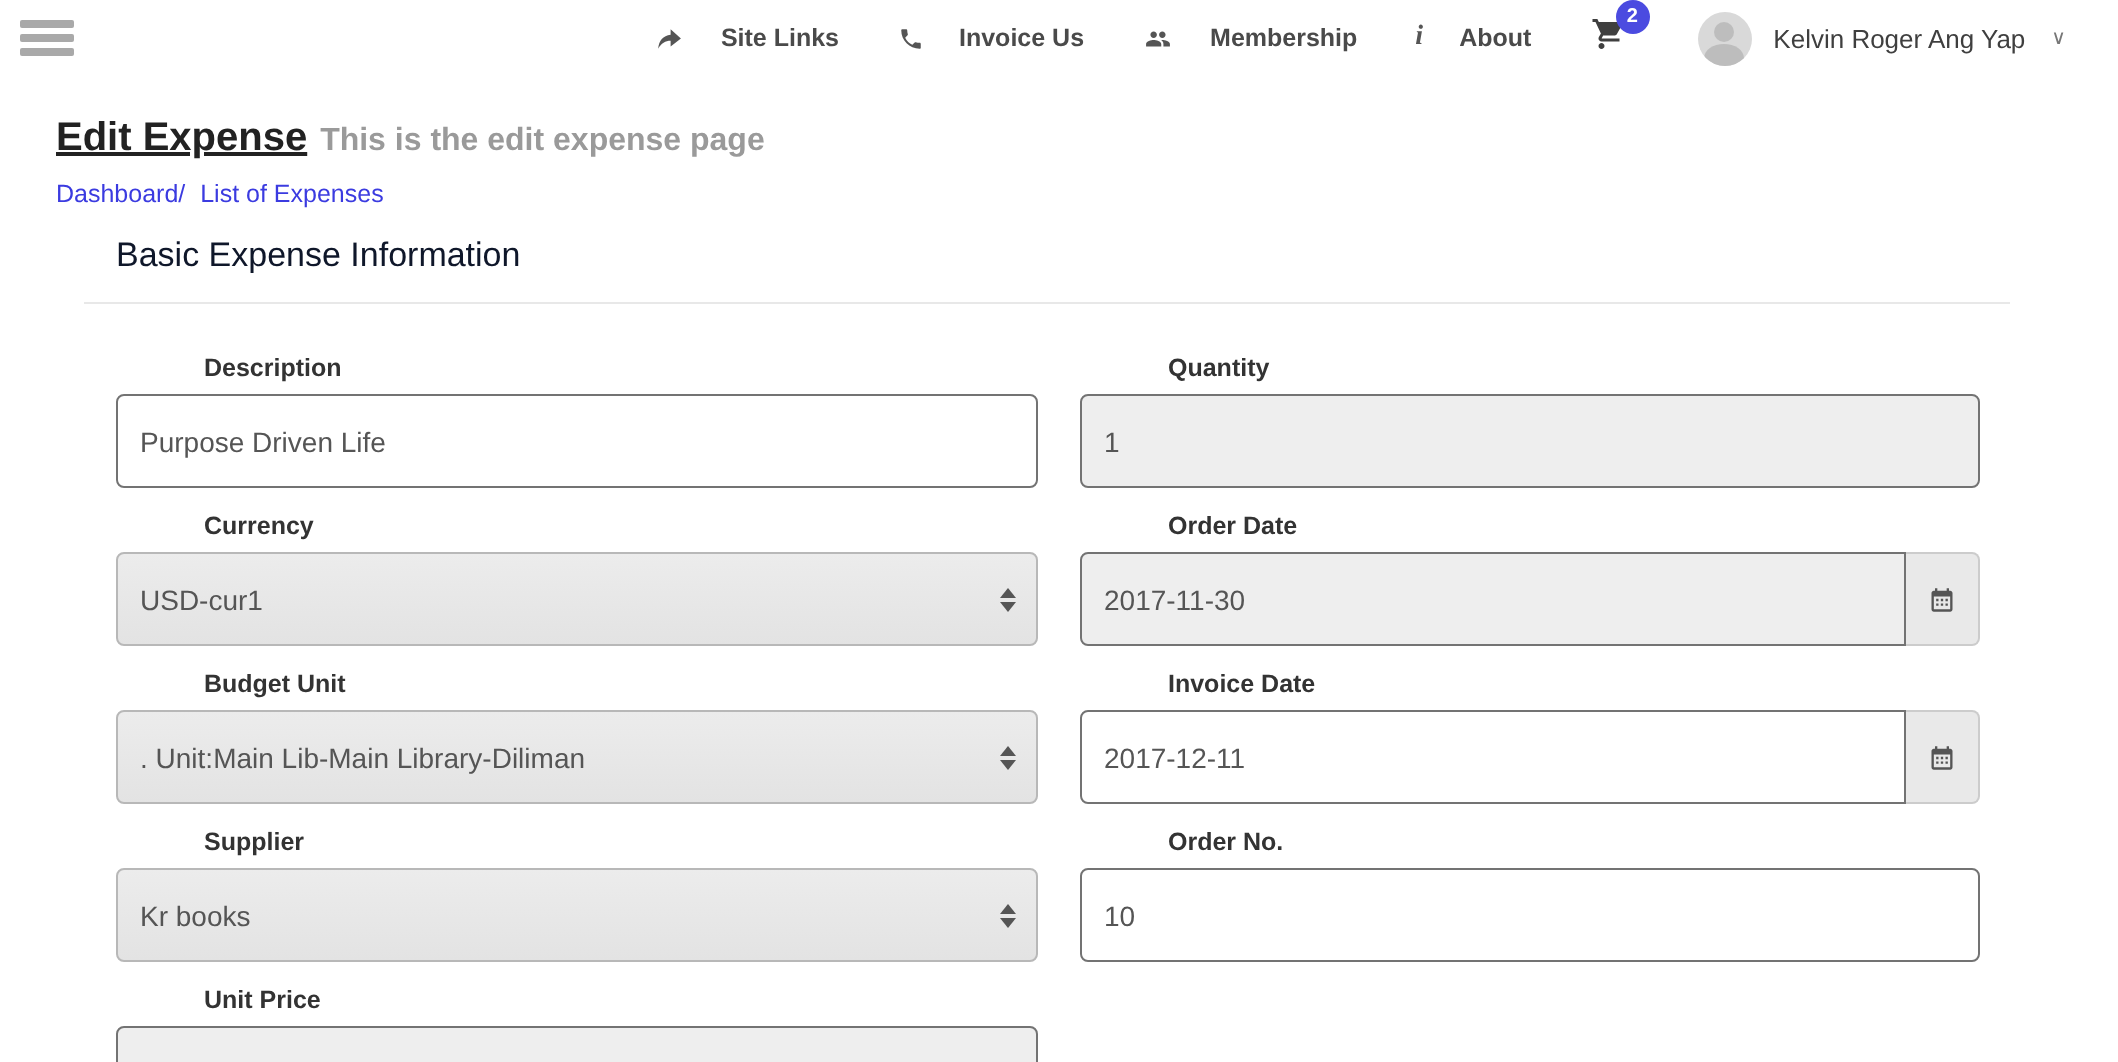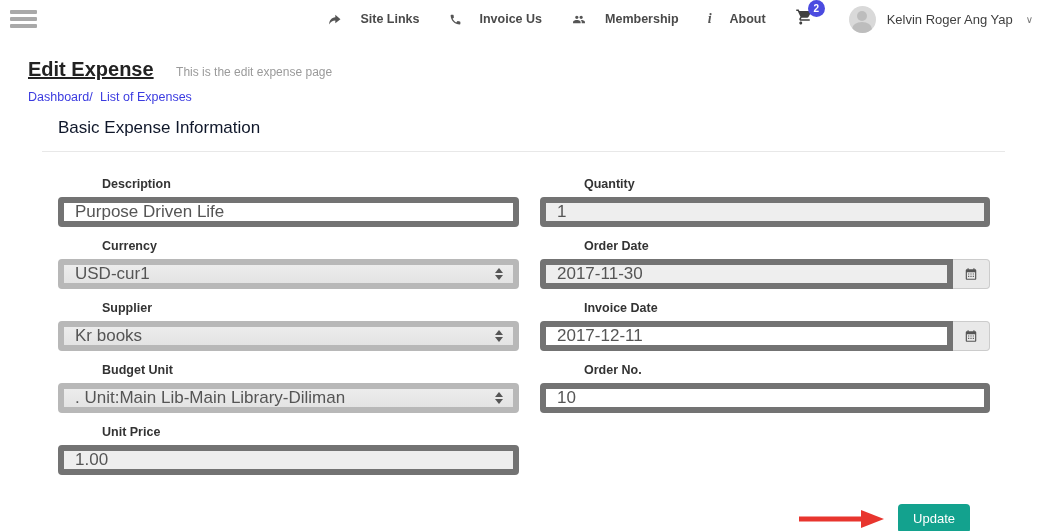--- a/index.html
+++ b/index.html
@@ -18,36 +18,36 @@
   .user-wrap { display:flex; align-items:center; gap:11px; cursor:pointer; }
   .avatar { width:27px; height:27px; border-radius:50%; background:#d9d9d9; overflow:hidden; position:relative; }
   .avatar .head { position:absolute; left:8.5px; top:5px; width:10px; height:10px; border-radius:50%; background:#bdbdbd; }
   .avatar .body { position:absolute; left:3.5px; top:16px; width:20px; height:14px; border-radius:50% 50% 0 0; background:#bdbdbd; }
   .user-name { font-size:13px; color:#3f3f3f; }
   .caret { font-size:10px; color:#777; margin-left:2px; }
 
   
   .page-head { padding:20px 0 0 28px; }
   .page-title { display:inline; font-size:20px; font-weight:700; color:#222;text-decoration:underline; }
-  .page-subtitle { display:inline; font-size:12px; color:#9a9a9a; margin-left:18px; }
+  .page-subtitle { display:inline; font-size:16px; color:#9a9a9a; margin-left:2px;font-weight:bold; }
   .breadcrumb { margin-top:9px; font-size:12.5px; }
   .breadcrumb a { color:#3b3be0; text-decoration:none; cursor:pointer; }
   .breadcrumb a + a { margin-left:4px; }
 
   
   .panel { margin:14px 0 0 42px; width:963px; }
   .panel-title { font-size:17px; font-weight:400; color:#0f172a; padding-left:16px; }
   .panel hr { border:none; border-top:1px solid #e8e8e8; margin:13px 0 0 0; }
 
   .form-grid { display:flex; padding:25px 0 0 16px; gap:21px; }
   .col-left { width:461px; }
   .col-right { width:450px; }
   .field { margin-bottom:12px; }
   .field-label { font-size:12.5px; font-weight:700; color:#333; margin-bottom:6px;padding-left:44px; }
-  .control { height:30px; border:6px solid #737373; border-radius:4px; font-size:17px; color:#555; }
+  .control { height:47px; border:1px solid #737373; border-radius:4px; font-size:14px; color:#555; }
   input.control { width:100%; padding:0 11px; background:#fff; outline:none; font-family:"Liberation Sans", sans-serif; }
   input.control:disabled, input.control.is-disabled { background:#eeeeee; color:#555; }
   .select { display:flex; align-items:center; width:100%; padding:0 11px; background:linear-gradient(180deg,#ececec,#e3e3e3); border-color:#b8b8b8; cursor:pointer; position:relative; }
   .select .sel-text { flex:1; overflow:hidden; white-space:nowrap; }
   .sel-arrows { position:absolute; right:10px; top:50%; transform:translateY(-50%); display:flex; flex-direction:column; gap:2px; }
   .sel-arrows i { display:block; width:0; height:0; border-left:4px solid transparent; border-right:4px solid transparent; }
   .sel-arrows .up { border-bottom:5px solid #555; }
   .sel-arrows .down { border-top:5px solid #555; }
   .input-group { display:flex; width:100%; }
   .input-group input.control { border-radius:4px 0 0 4px; flex:1; }
@@ -149,34 +149,34 @@
         <div class="control select">
           <span class="sel-text">USD-cur1</span>
           <span class="sel-arrows">
               <i class="up"></i>
               <i class="down"></i>
             </span>
         </div>
       </div>
 
       <div class="field">
-        <div class="field-label">Supplier</div>
+        <div class="field-label">Budget Unit</div>
         <div class="control select">
-          <span class="sel-text">Kr books</span>
+          <span class="sel-text">. Unit:Main Lib-Main Library-Diliman</span>
           <span class="sel-arrows">
               <i class="up"></i>
               <i class="down"></i>
             </span>
         </div>
       </div>
 
       <div class="field">
-        <div class="field-label">Budget Unit</div>
+        <div class="field-label">Supplier</div>
         <div class="control select">
-          <span class="sel-text">. Unit:Main Lib-Main Library-Diliman</span>
+          <span class="sel-text">Kr books</span>
           <span class="sel-arrows">
               <i class="up"></i>
               <i class="down"></i>
             </span>
         </div>
       </div>
 
       <div class="field">
         <div class="field-label">Unit Price</div>
         <input class="control is-disabled" type="text" disabled="" value="1.00" style="">

